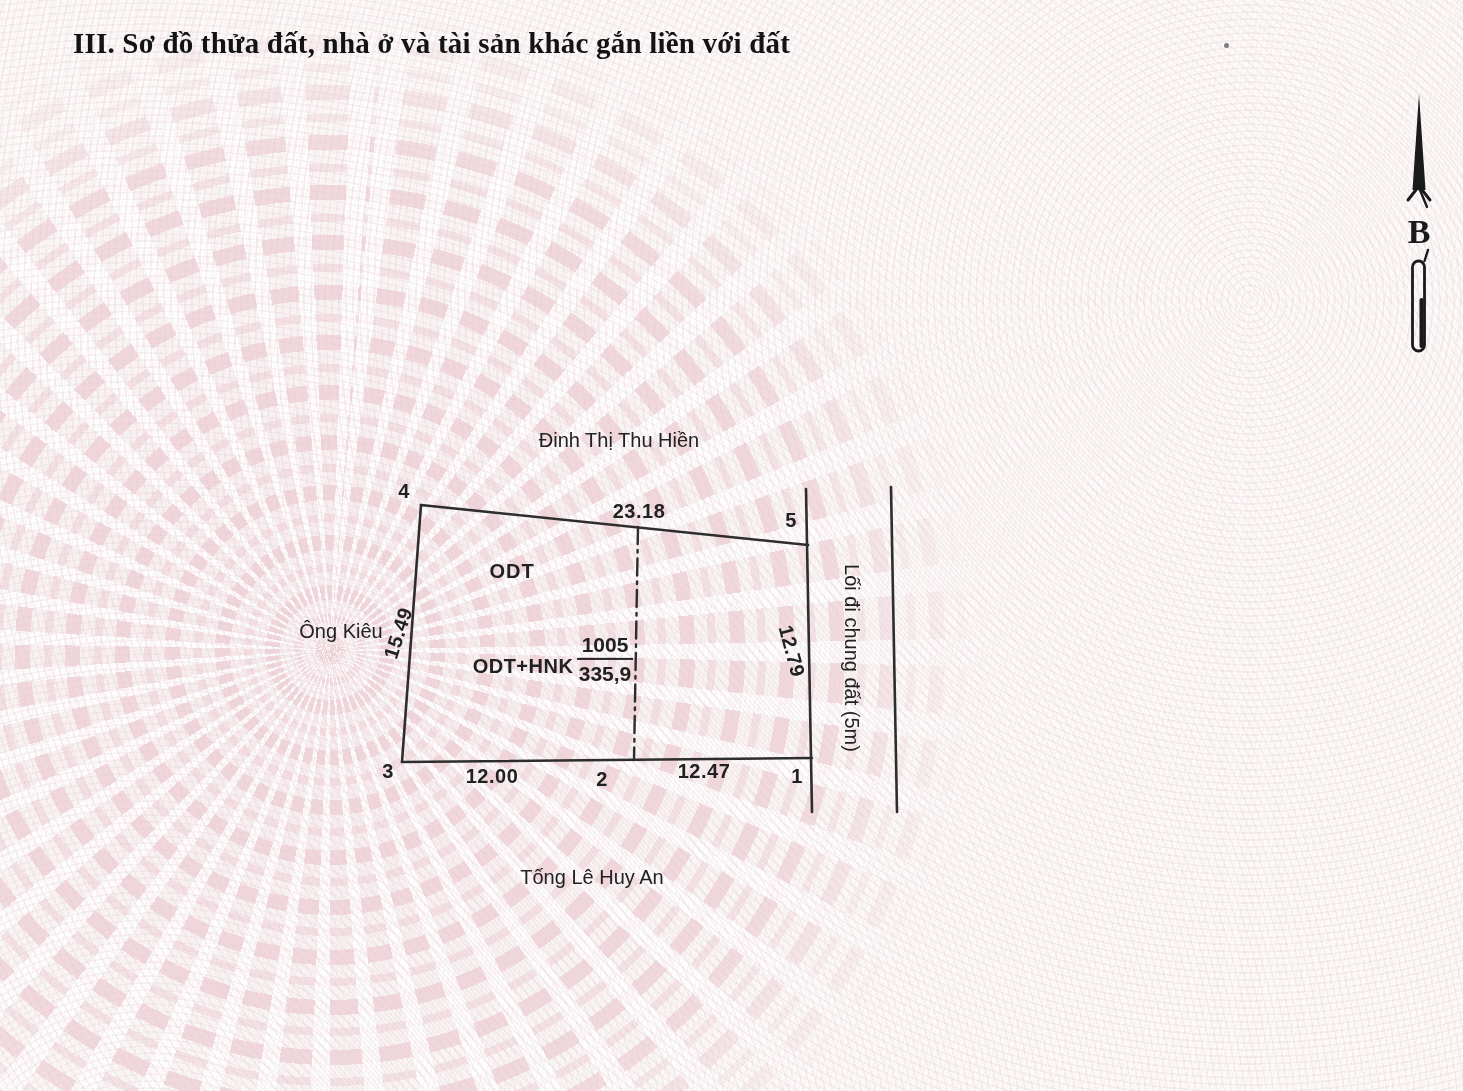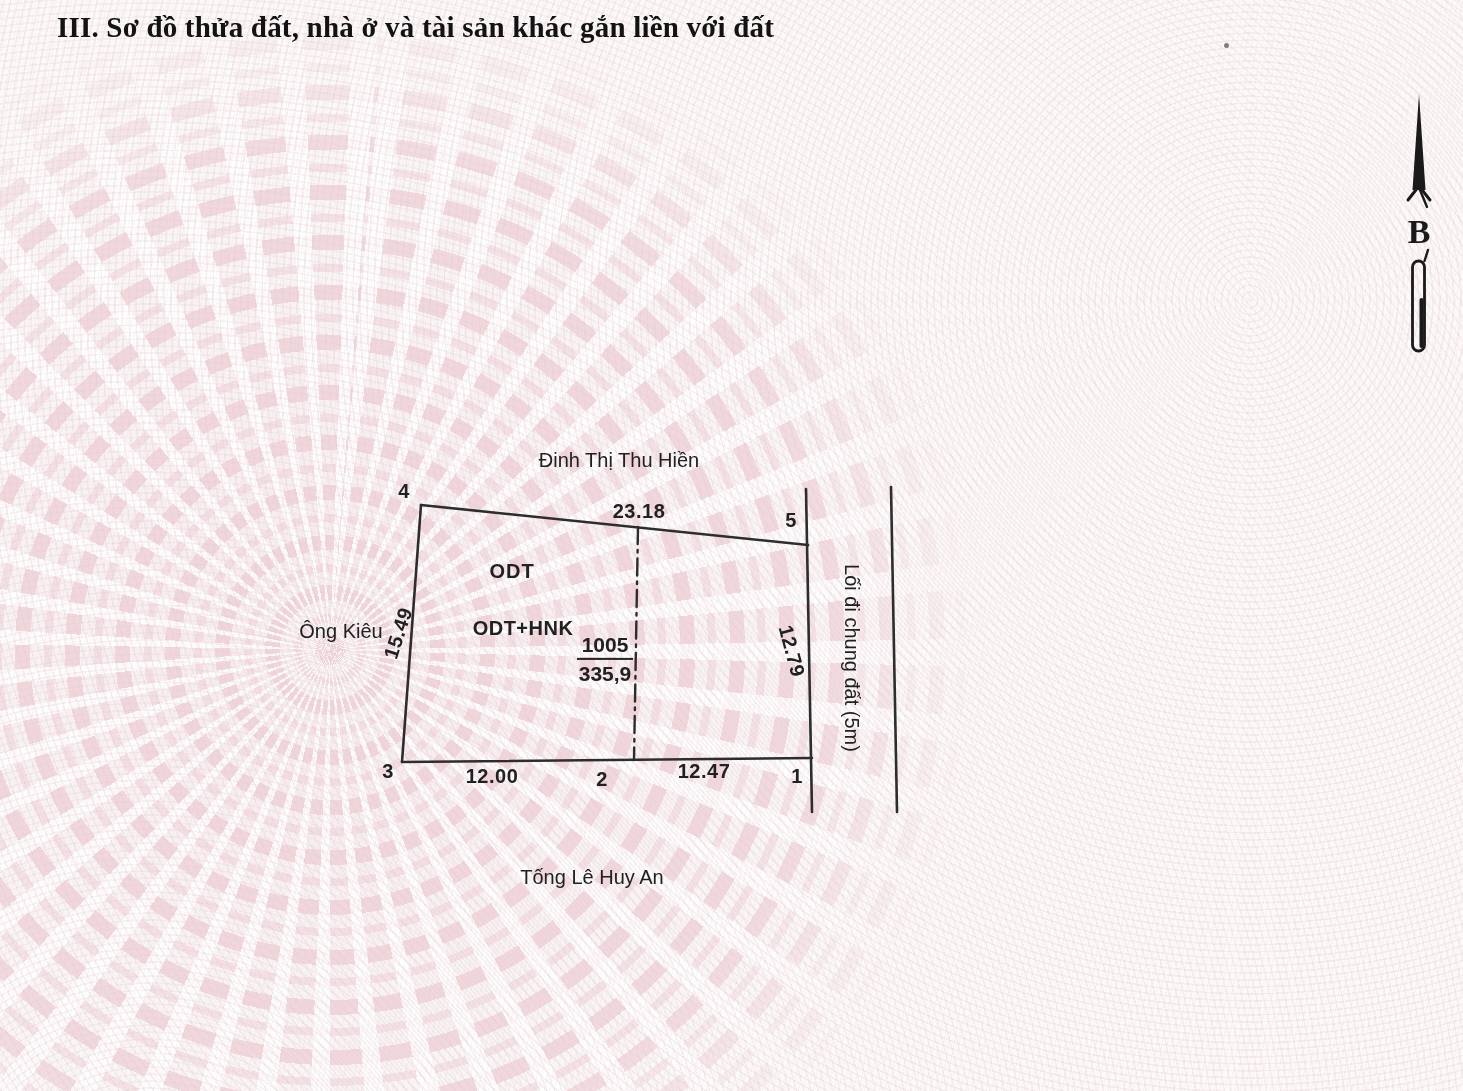--- a/index.html
+++ b/index.html
@@ -21,21 +21,21 @@
     mask-image: radial-gradient(circle 680px at 330px 650px, #000 0 72%, rgba(0,0,0,0) 97%);
   }
   .bg-mesh{
     background:
       repeating-radial-gradient(circle at 1250px 300px, rgba(224,204,210,0.28) 0 1.6px, rgba(255,255,255,0) 1.6px 7px),
       repeating-radial-gradient(circle at 150px 1250px, rgba(224,204,210,0.24) 0 1.6px, rgba(255,255,255,0) 1.6px 7px),
       repeating-linear-gradient(100deg, rgba(225,205,210,0.14) 0 1.2px, rgba(255,255,255,0) 1.2px 5px);
   }
   .speck{position:absolute;left:1224px;top:43px;width:5px;height:5px;border-radius:50%;background:#555;opacity:.75;}
   .title{
-    position:absolute;left:57px;top:11px;margin:0;
+    position:absolute;left:57px;top:11px;margin:16px;
     font-family:"Liberation Serif",serif;
     font-weight:bold;font-size:29px;color:#131313;
     letter-spacing:0.2px;white-space:nowrap;
   }
   .diagram{position:absolute;left:0;top:0;}
   .lbl{
     position:absolute;transform:translate(-50%,-50%);
     white-space:nowrap;color:#212121;font-size:20px;line-height:1;
   }
   .num{font-weight:bold;letter-spacing:0.5px;}
@@ -81,39 +81,39 @@
       <path d="M1408 200 L1419 186 L1430 200" fill="none" stroke="#1a1a1a" stroke-width="3" stroke-linecap="round" stroke-linejoin="round"></path>
       <path d="M1420 190 L1427 207" fill="none" stroke="#1a1a1a" stroke-width="2.4" stroke-linecap="round"></path>
       <rect x="1412.5" y="261" width="12" height="90" rx="6" fill="none" stroke="#1a1a1a" stroke-width="2.8"></rect>
       <path d="M1424.5 261 L1428 250" fill="none" stroke="#1a1a1a" stroke-width="2.4" stroke-linecap="round"></path>
       <path d="M1421.5 300 L1421.5 346" fill="none" stroke="#1a1a1a" stroke-width="4" stroke-linecap="round"></path>
     </g>
   </svg>
 
   <div class="north-b" style="left:1419px;top:232px;">B</div>
 
-  <div class="lbl" style="left:619px;top:440px;margin-top:20px;">Đinh Thị Thu Hiền</div>
+  <div class="lbl" style="left:619px;top:440px;">Đinh Thị Thu Hiền</div>
   <div class="lbl" style="left:325px;top:631px;margin-left:16px;">Ông Kiêu</div>
   <div class="lbl" style="left:592px;top:877px;">Tống Lê Huy An</div>
   <div class="lbl rot90" style="left:852px;top:658px;">Lối đi chung đất (5m)</div>
 
   <div class="lbl num" style="left:639px;top:511px;">23.18</div>
   <div class="lbl num rotL" style="left:398px;top:633px;">15.49</div>
   <div class="lbl num rotR" style="left:792px;top:651px;">12.79</div>
   <div class="lbl num" style="left:492px;top:776px;">12.00</div>
   <div class="lbl num" style="left:704px;top:771px;">12.47</div>
 
   <div class="lbl num" style="left:404px;top:491px;">4</div>
   <div class="lbl num" style="left:791px;top:520px;">5</div>
   <div class="lbl num" style="left:388px;top:771px;">3</div>
   <div class="lbl num" style="left:602px;top:779px;">2</div>
   <div class="lbl num" style="left:797px;top:776px;">1</div>
 
   <div class="lbl num" style="left:512px;top:571px;letter-spacing:1px;">ODT</div>
-  <div class="lbl num" style="left:523px;top:628px;">ODT+HNK</div>
+  <div class="lbl num" style="left:523px;top:666px;">ODT+HNK</div>
 
   <div class="frac" style="left:605px;top:659px;">
     <span>1005</span>
     <span class="bar"></span>
     <span>335,9</span>
   </div>
 
 </div>
 
 </body></html>

